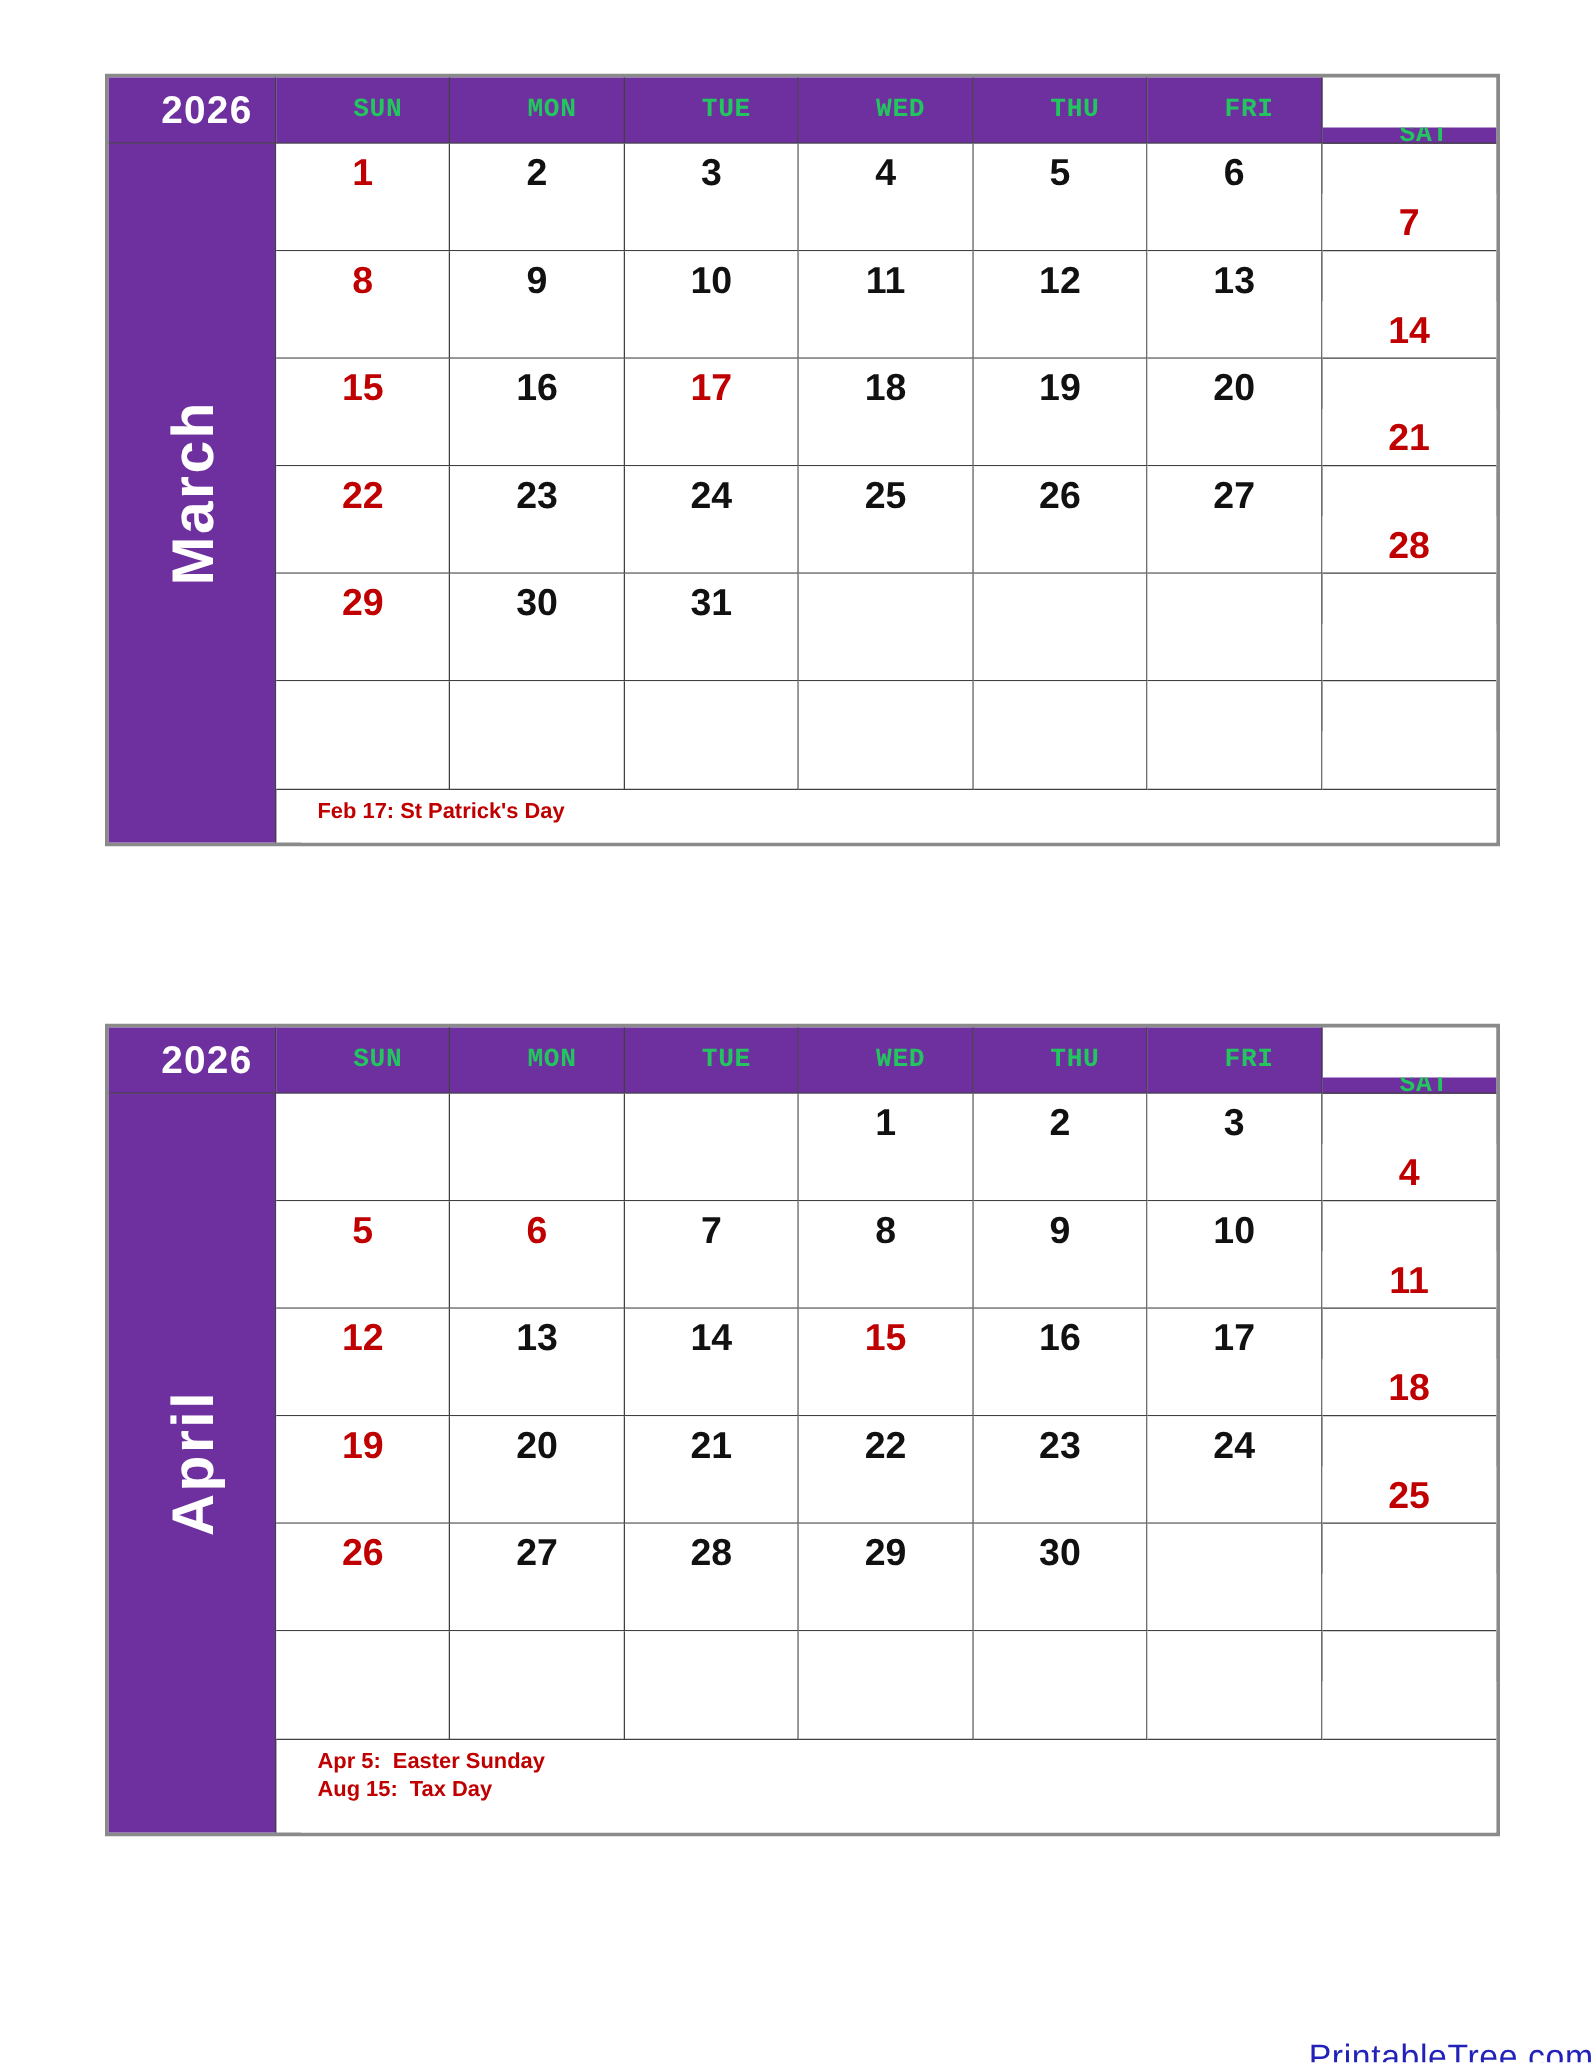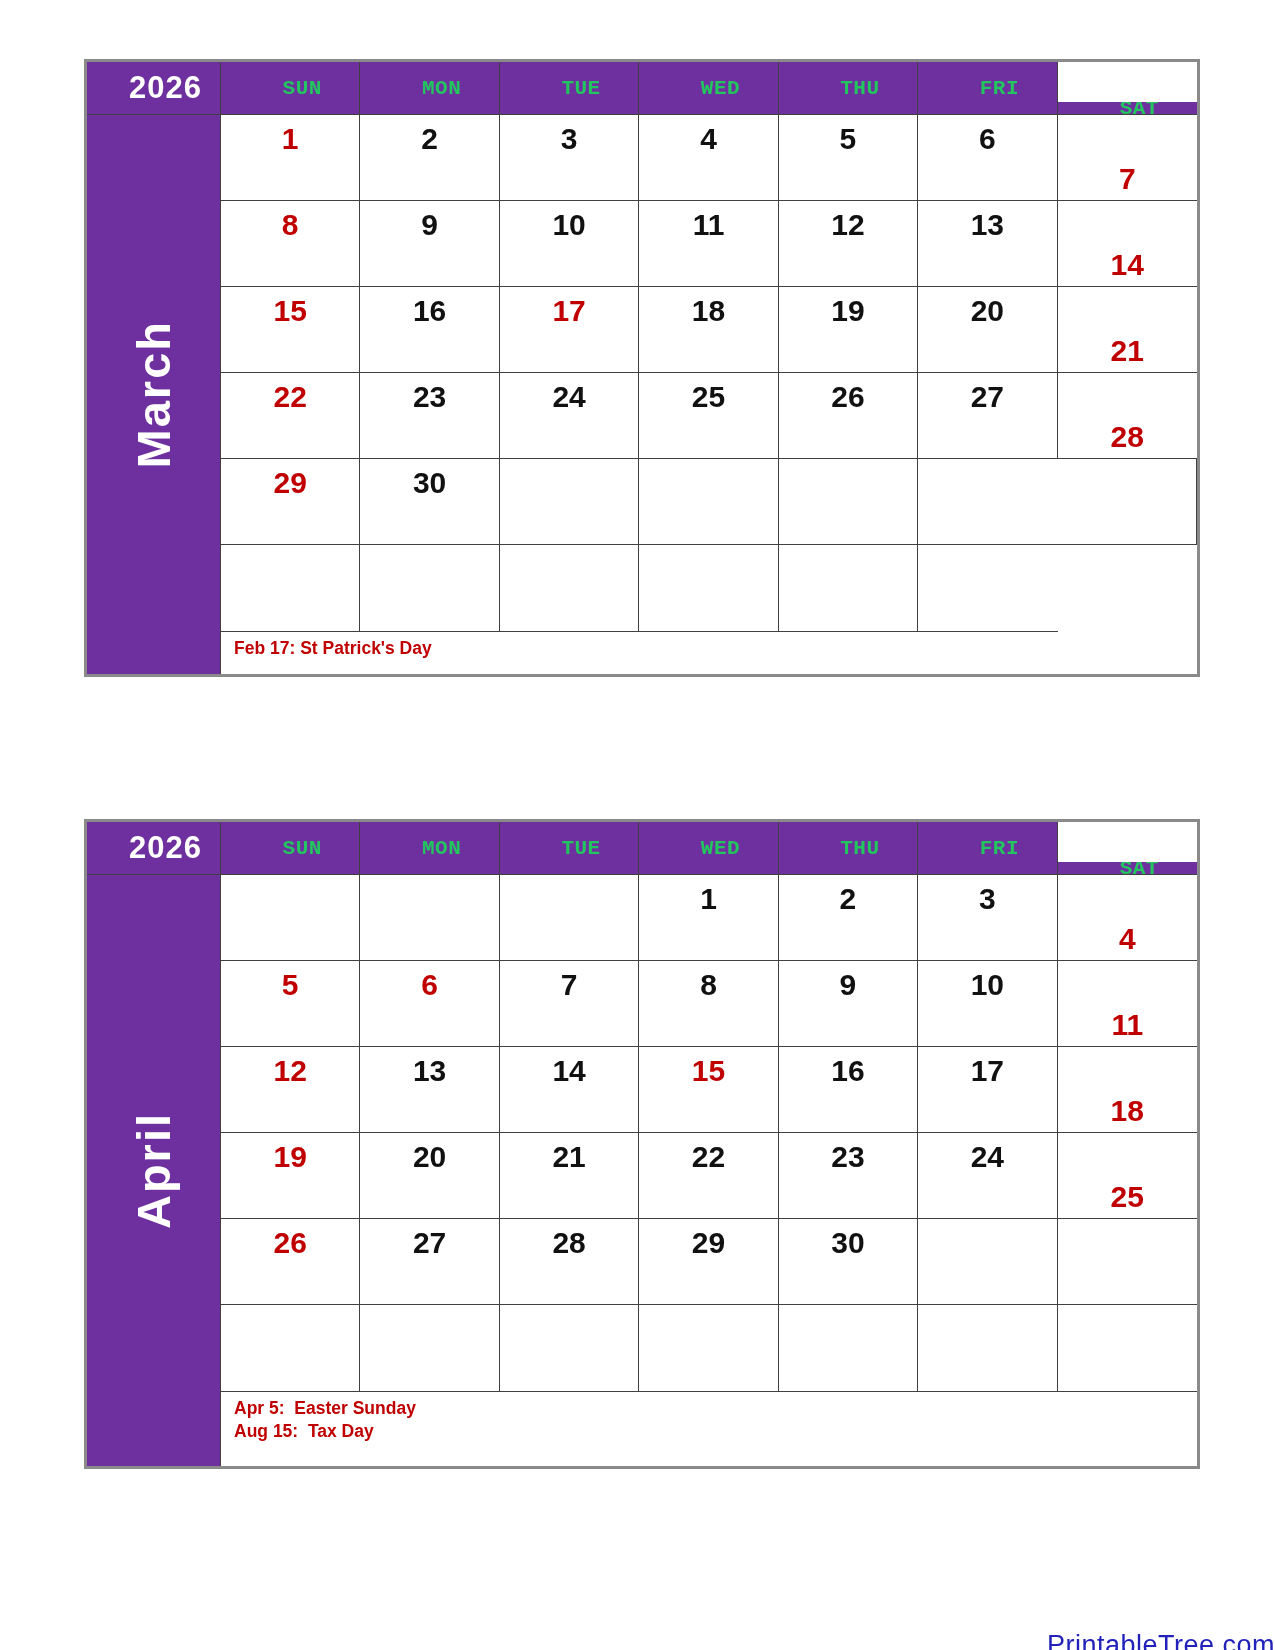--- a/index.html
+++ b/index.html
@@ -97,20 +97,21 @@
   }
   .date-num.red { color: var(--red, #C00000); }
 
   
   .notes-cell {
     grid-column: 2 / span 7;
     border-right: none;
     border-bottom: none;
     background: #ffffff;
     padding: 5px 8px 4px 13px;
+    margin-left: 20px;
   }
   .holiday-line {
     font-size: 17.5px;
     font-weight: bold;
     color: var(--red, #C00000);
     line-height: 1.32;
     white-space: pre-wrap;
   }
 
   
@@ -229,20 +230,23 @@
       <div class="cell daycell last-col">
         <span class="date-num red">28</span>
       </div>
       <div class="cell daycell">
         <span class="date-num red">29</span>
       </div>
       <div class="cell daycell">
         <span class="date-num">30</span>
       </div>
       <div class="cell daycell">
+        <span class="date-num">31</span>
+      </div>
+      <div class="cell daycell">
         <span class="date-num"></span>
       </div>
       <div class="cell daycell">
         <span class="date-num"></span>
       </div>
       <div class="cell daycell">
         <span class="date-num"></span>
       </div>
       <div class="cell daycell last-col">
         <span class="date-num"></span>

